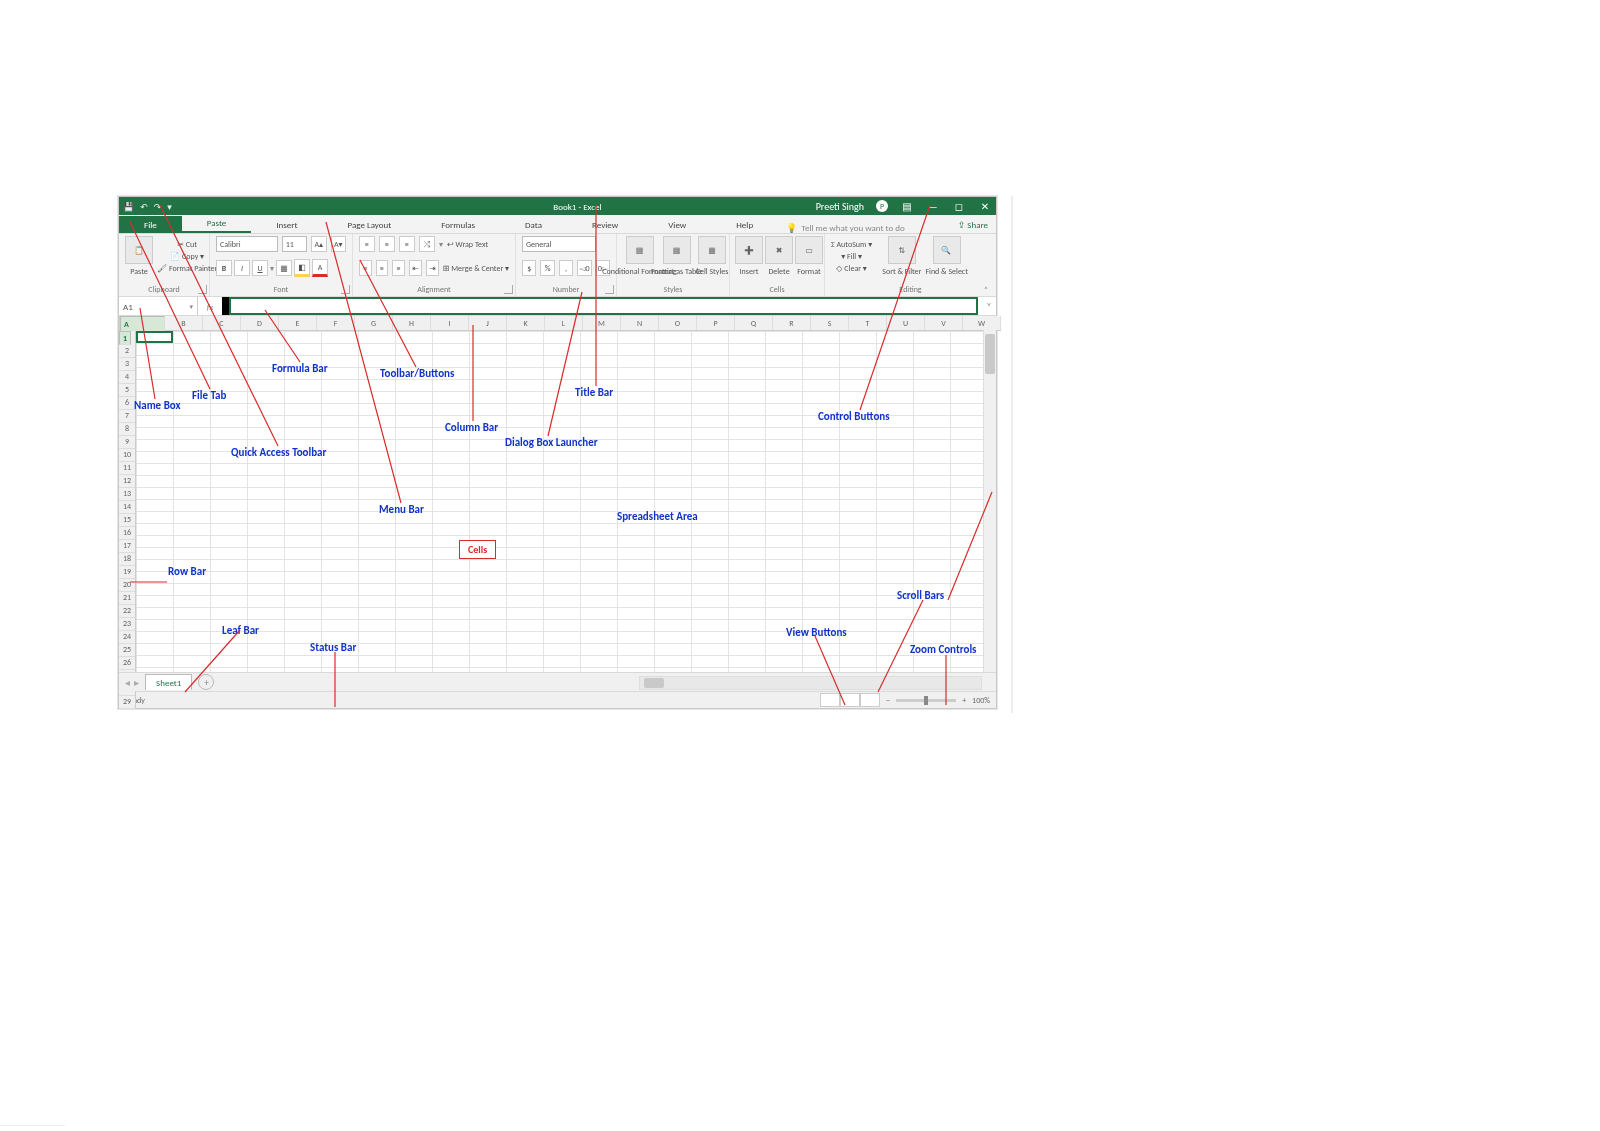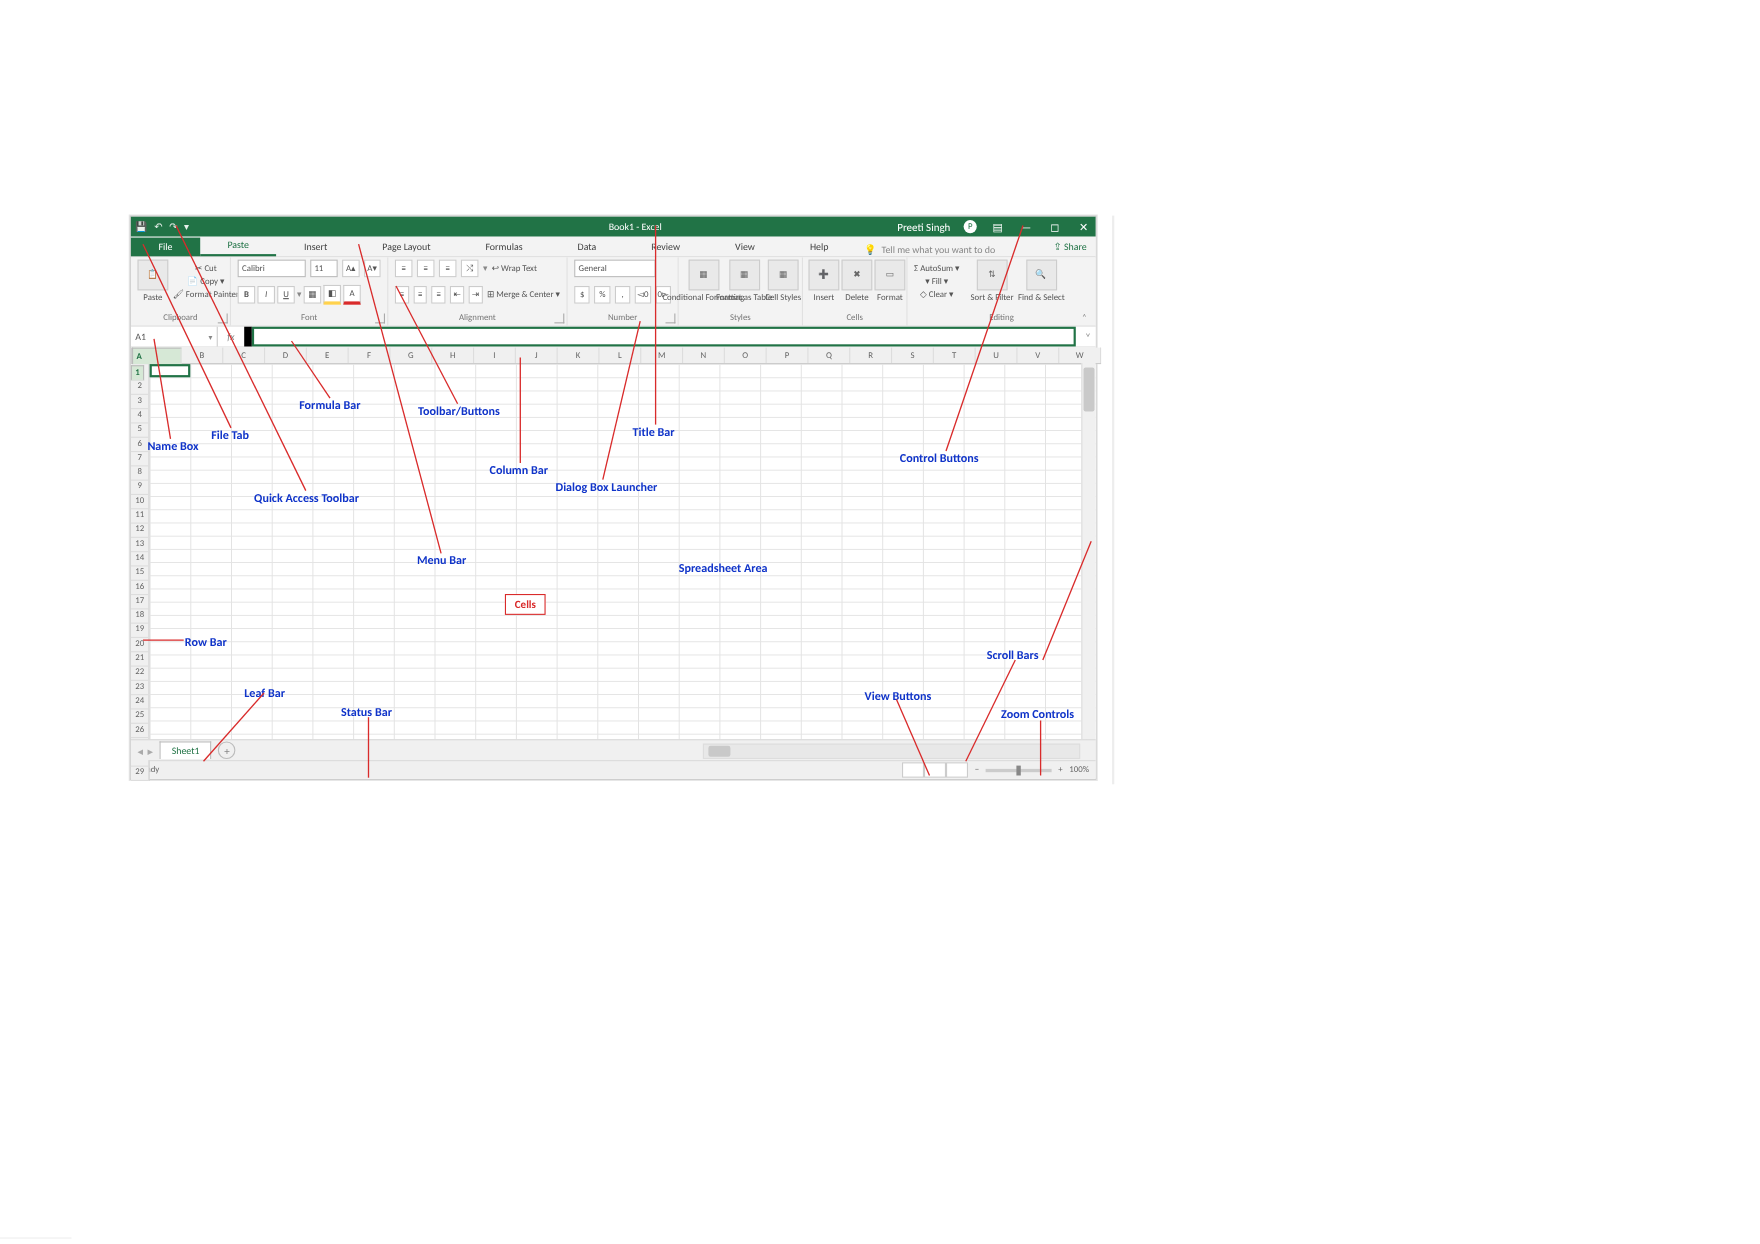--- a/index.html
+++ b/index.html
@@ -347,21 +347,21 @@
   <div class="anno" style="left:575px;top:386px">Title Bar</div>
   <div class="anno" style="left:818px;top:410px">Control Buttons</div>
   <div class="anno" style="left:192px;top:389px">File Tab</div>
   <div class="anno" style="left:134px;top:399px">Name Box</div>
   <div class="anno" style="left:231px;top:446px">Quick Access Toolbar</div>
   <div class="anno" style="left:445px;top:421px">Column Bar</div>
   <div class="anno" style="left:505px;top:436px">Dialog Box Launcher</div>
   <div class="anno" style="left:379px;top:503px">Menu Bar</div>
   <div class="anno" style="left:617px;top:510px">Spreadsheet Area</div>
   <div class="annobox" style="left:459px;top:540px">Cells</div>
-  <div class="anno" style="left:168px;top:577px">Row Bar</div>
+  <div class="anno" style="left:168px;top:565px">Row Bar</div>
   <div class="anno" style="left:222px;top:624px">Leaf Bar</div>
   <div class="anno" style="left:310px;top:641px">Status Bar</div>
   <div class="anno" style="left:786px;top:626px">View Buttons</div>
   <div class="anno" style="left:910px;top:643px">Zoom Controls</div>
   <div class="anno" style="left:897px;top:589px">Scroll Bars</div>
 
   <svg class="lines" width="1600" height="1131">
             <line x1="300" y1="362" x2="265" y2="310"></line>
          <line x1="416" y1="367" x2="360" y2="260"></line>
               <line x1="596" y1="386" x2="596" y2="205"></line>

